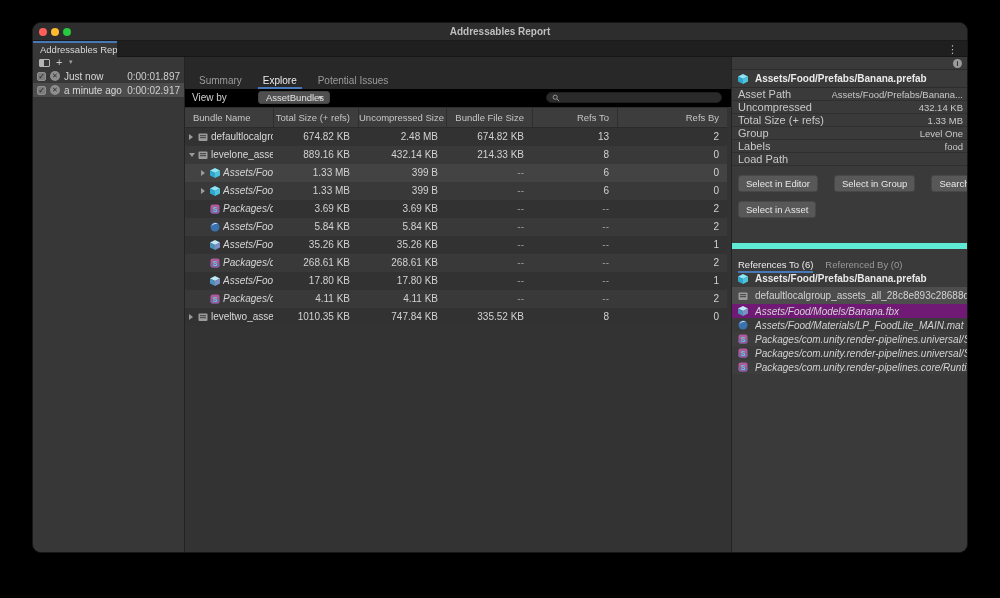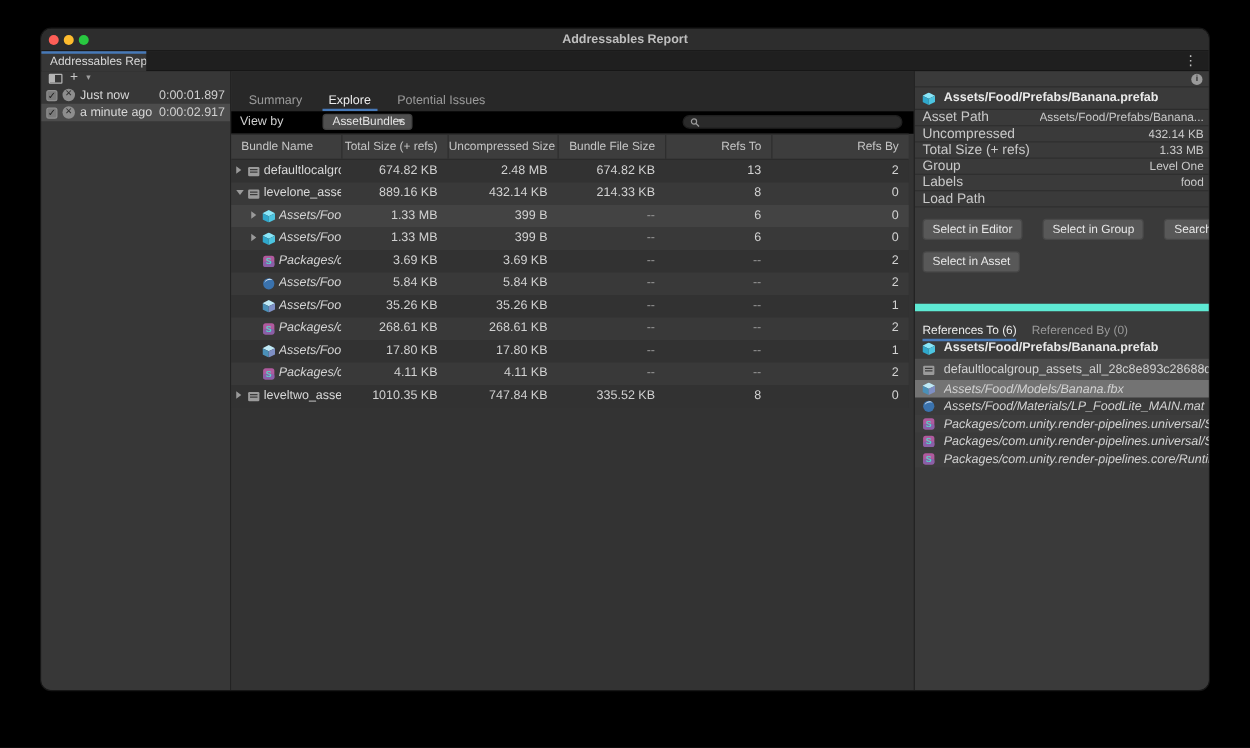--- a/index.html
+++ b/index.html
@@ -403,21 +403,21 @@
               </div>
               <div class="refrow h17 sel">
                 <span class="icon"><svg width="10" height="10" viewBox="0 0 10 10">
                     <rect x="0.5" y="1.5" width="9" height="7.5" rx="1" fill="#9b9b9b"></rect>
                     <rect x="2" y="3.2" width="6" height="1" fill="#3c3c3c"></rect>
                     <rect x="2" y="5.2" width="6" height="1" fill="#3c3c3c"></rect>
                   </svg></span>
                 <span class="rt">defaultlocalgroup_assets_all_28c8e893c28688d2c020c1e...</span>
                 <span class="chev">›</span>
               </div>
-              <div class="refrow" style="background: #737373;">
+              <div class="refrow" style="background: #701a75;">
                 <span class="icon"><svg width="10" height="10" viewBox="0 0 10 10">
                     <polygon points="5,0 10,2.5 5,5 0,2.5" fill="#bfe9f5"></polygon>
                     <polygon points="0,2.5 5,5 5,10 0,7.5" fill="#4a90b8"></polygon>
                     <polygon points="10,2.5 5,5 5,10 10,7.5" fill="#7e8fc4"></polygon>
                   </svg></span>
                 <span class="rt it">Assets/Food/Models/Banana.fbx</span>
               </div>
               <div class="refrow">
                 <span class="icon"><svg width="10" height="10" viewBox="0 0 10 10">
                     <circle cx="5" cy="5" r="4.5" fill="#3a72ad"></circle>

